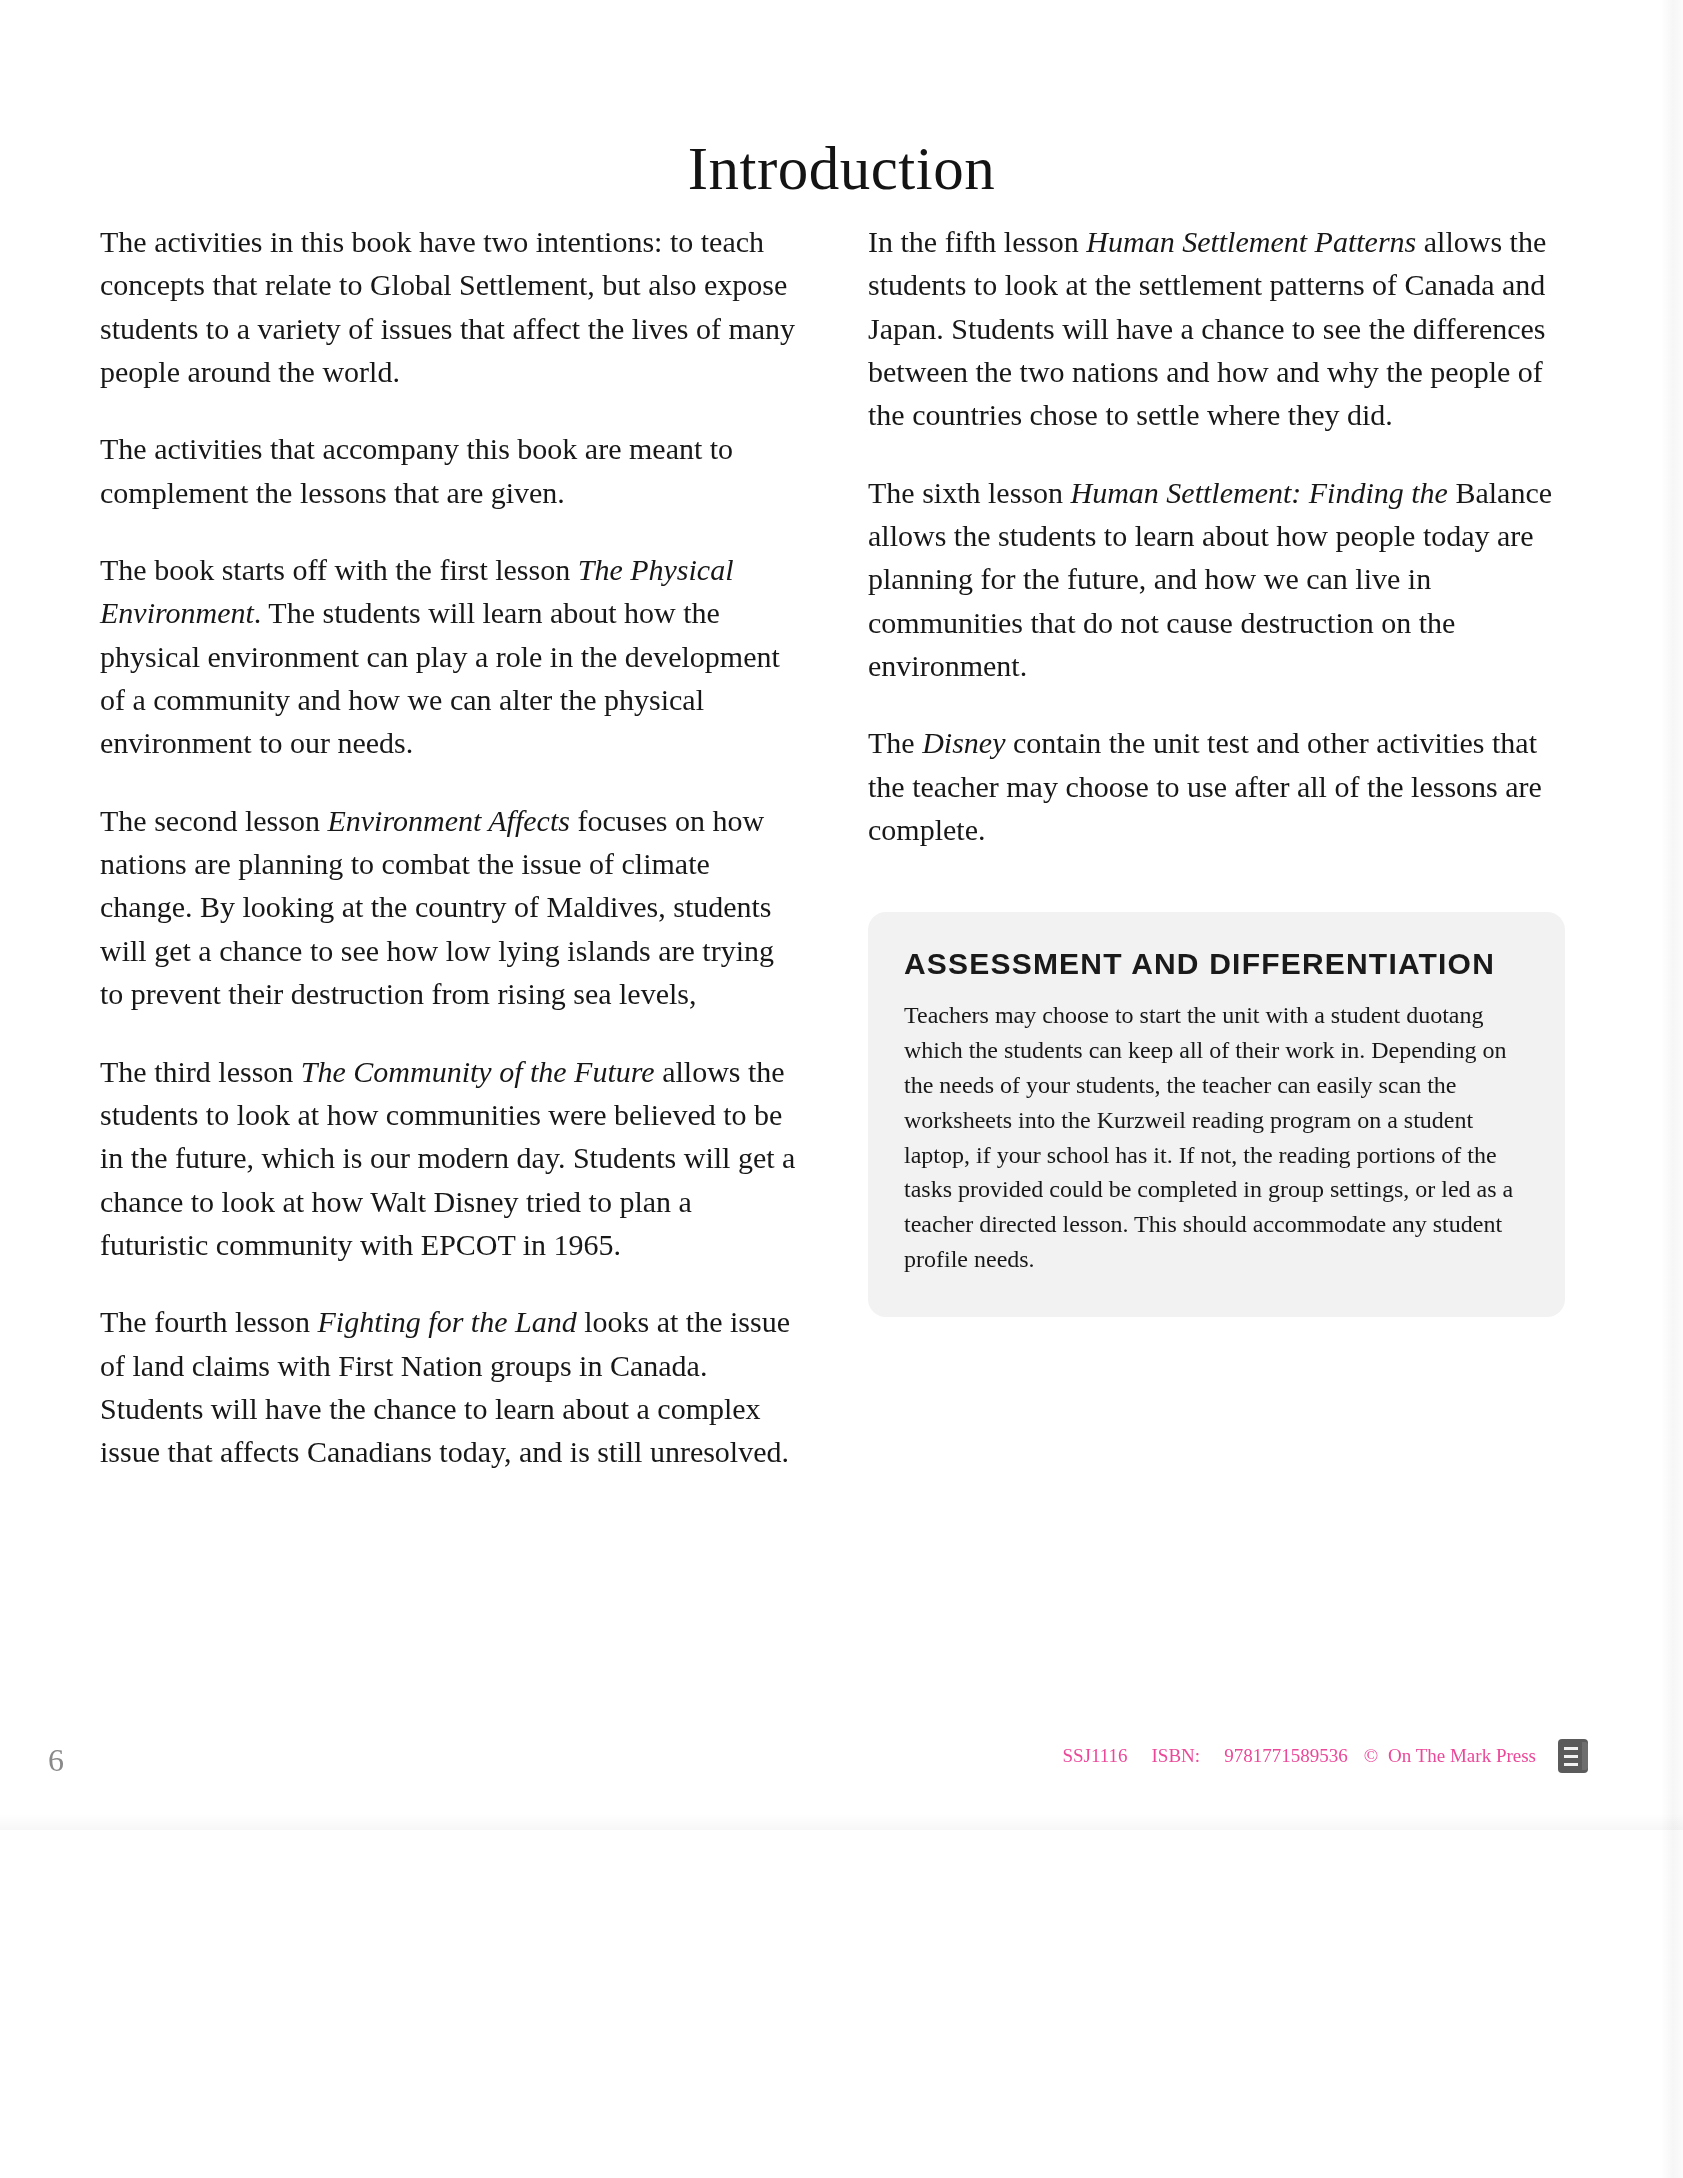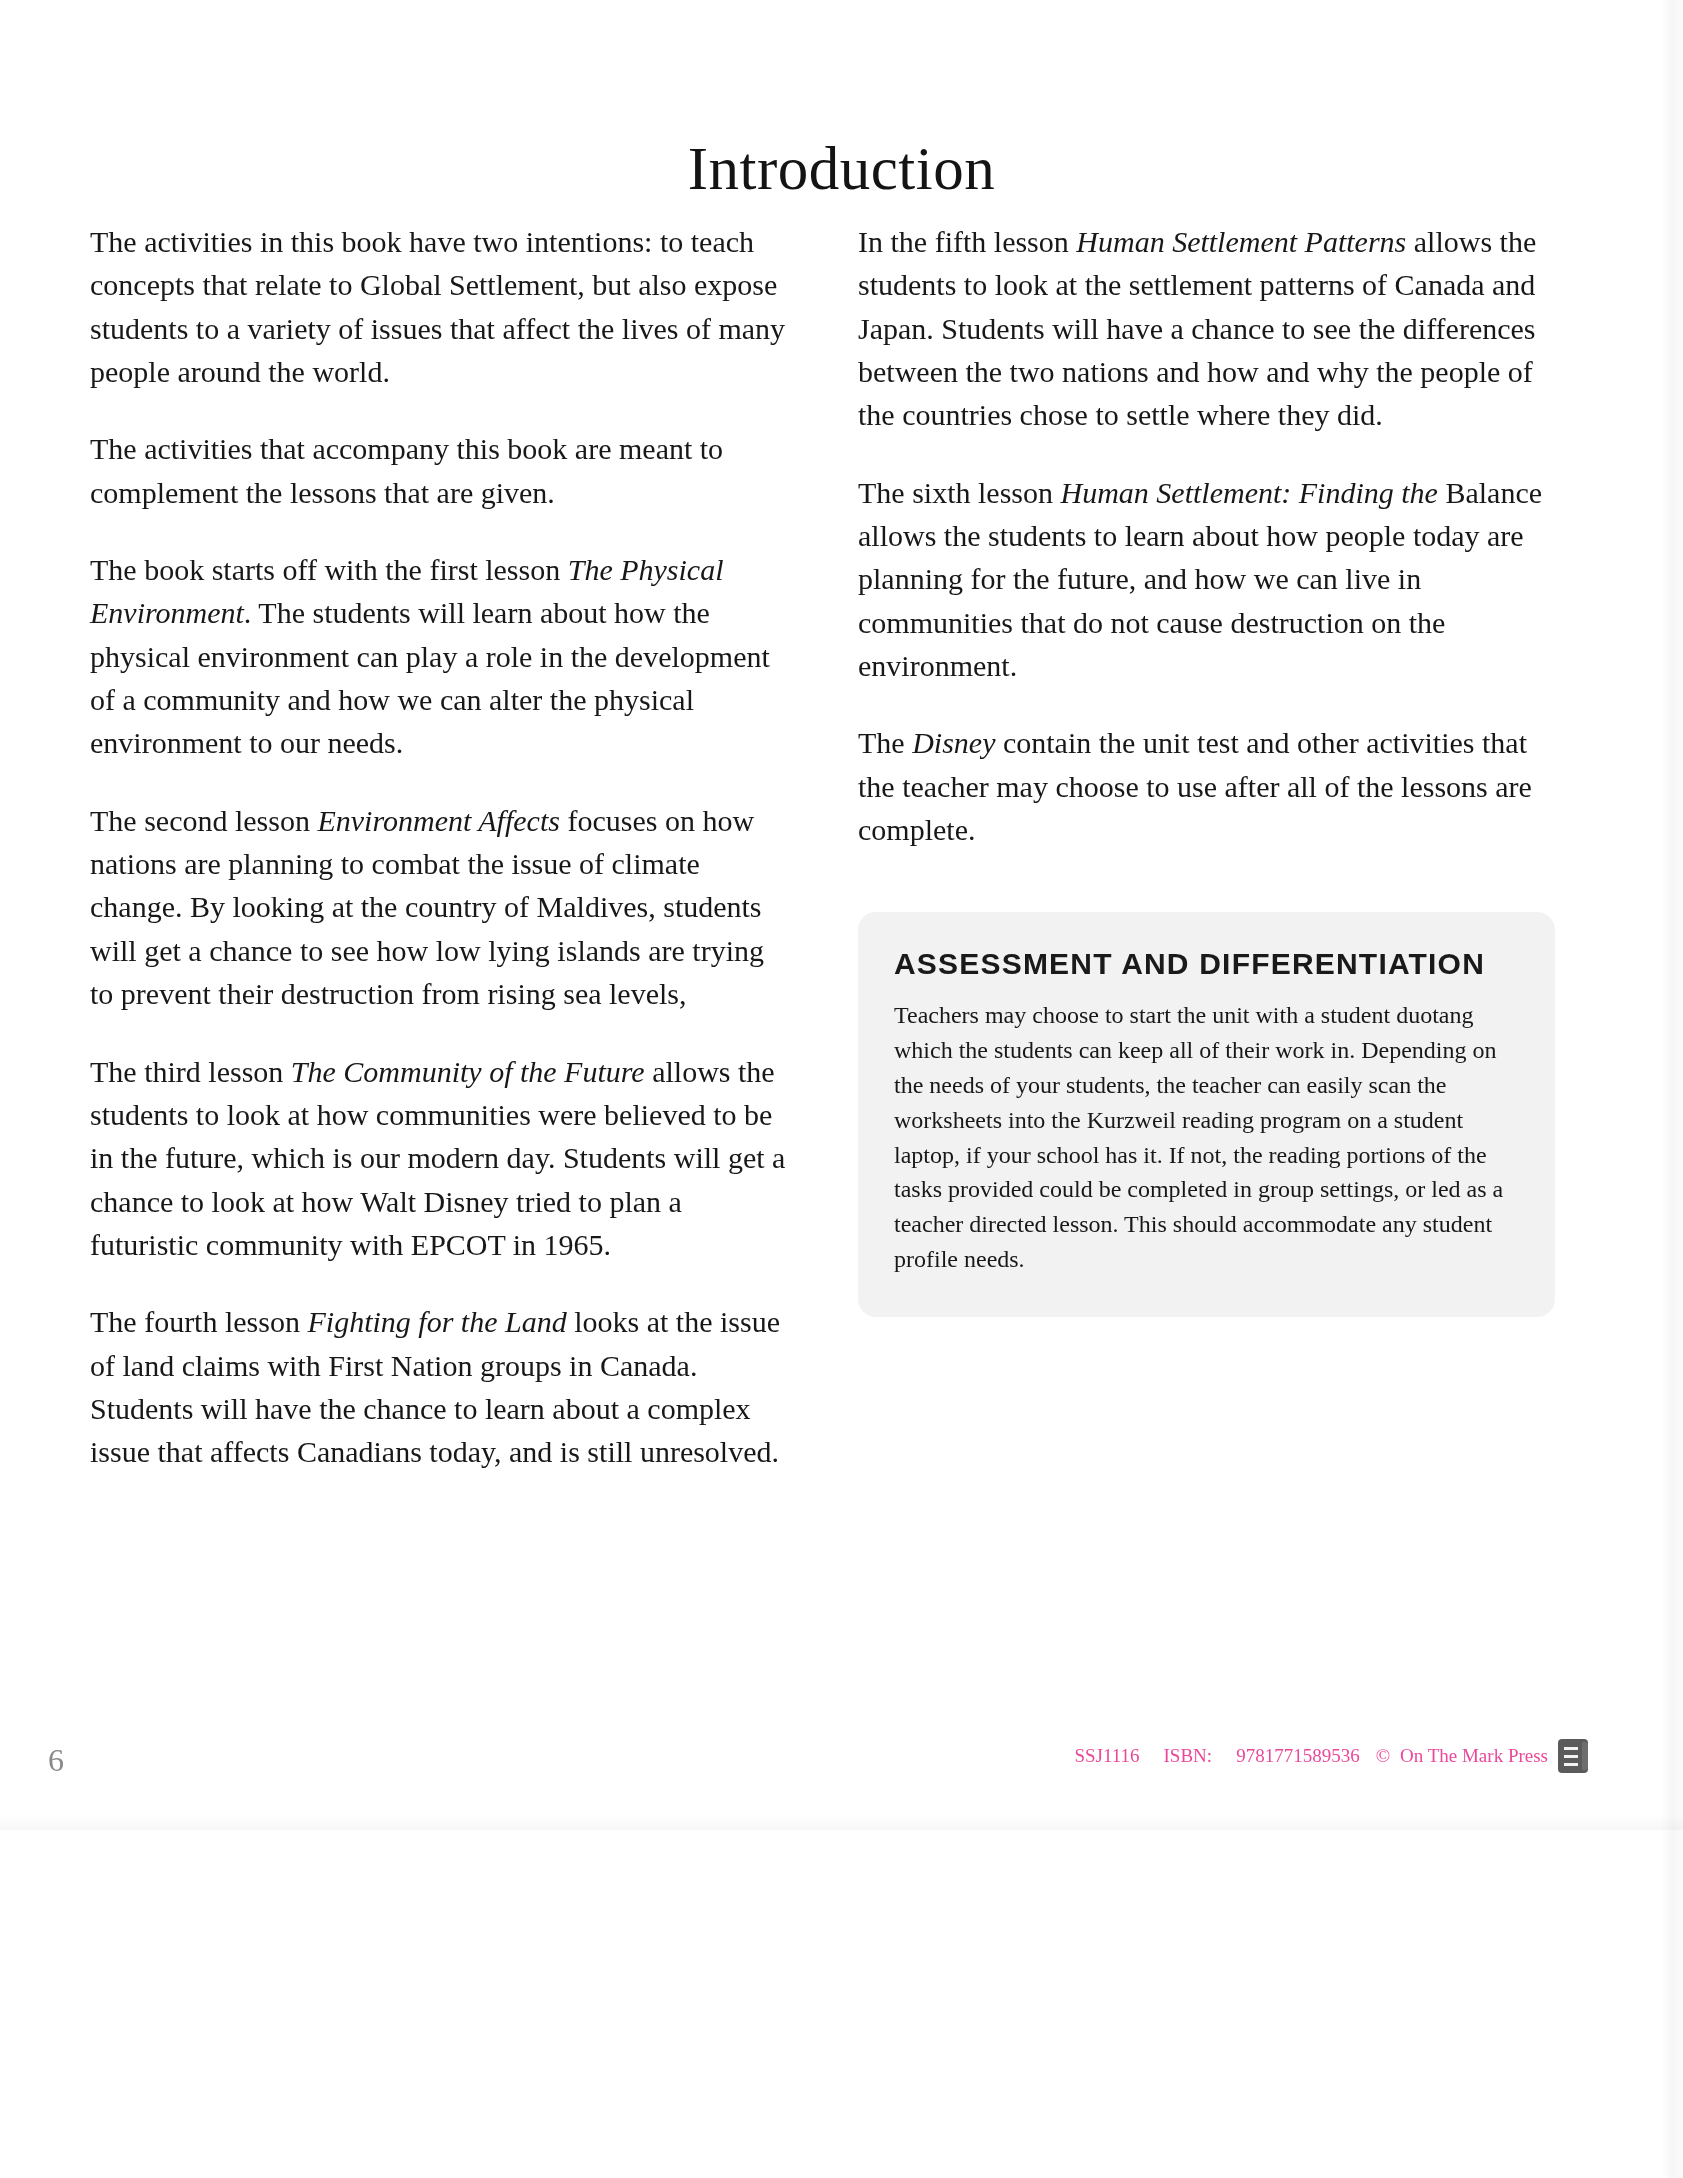--- a/index.html
+++ b/index.html
@@ -53,21 +53,21 @@
     font-size: 61px;
     font-weight: 400;
     letter-spacing: 0.5px;
     color: #141414;
     line-height: 1.1;
   }
 
   .columns {
     position: absolute;
     top: 220px;
-    left: 90px;
+    left: 100px;
     width: 1465px;
     display: flex;
     gap: 71px;
     align-items: flex-start;
     justify-content: center;
   }
   .col {
     width: 697px;
     box-sizing: border-box;
   }
@@ -141,20 +141,21 @@
   .imprint .sku {
     margin-right: 14px;
   }
   .imprint .isbn-label {
     margin-right: 14px;
   }
   .imprint .isbn-value {
     margin-right: 6px;
   }
   .imprint .publisher {
+    margin-right: 12px;
   }
   .book-icon {
     display: inline-block;
     width: 30px;
     height: 34px;
     position: relative;
   }
   .book-icon .slab {
     position: absolute;
     left: 0;

